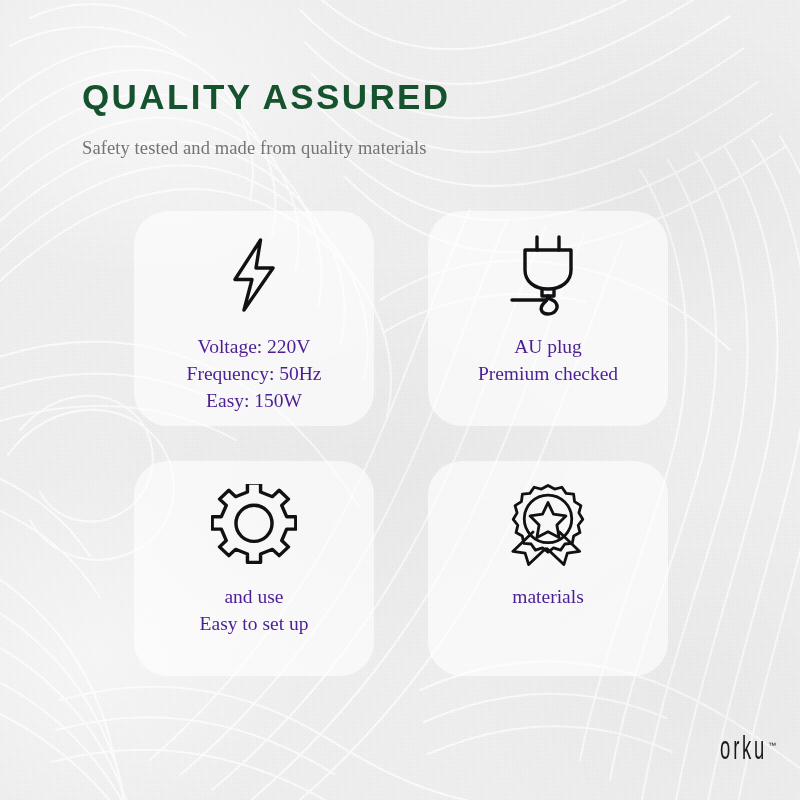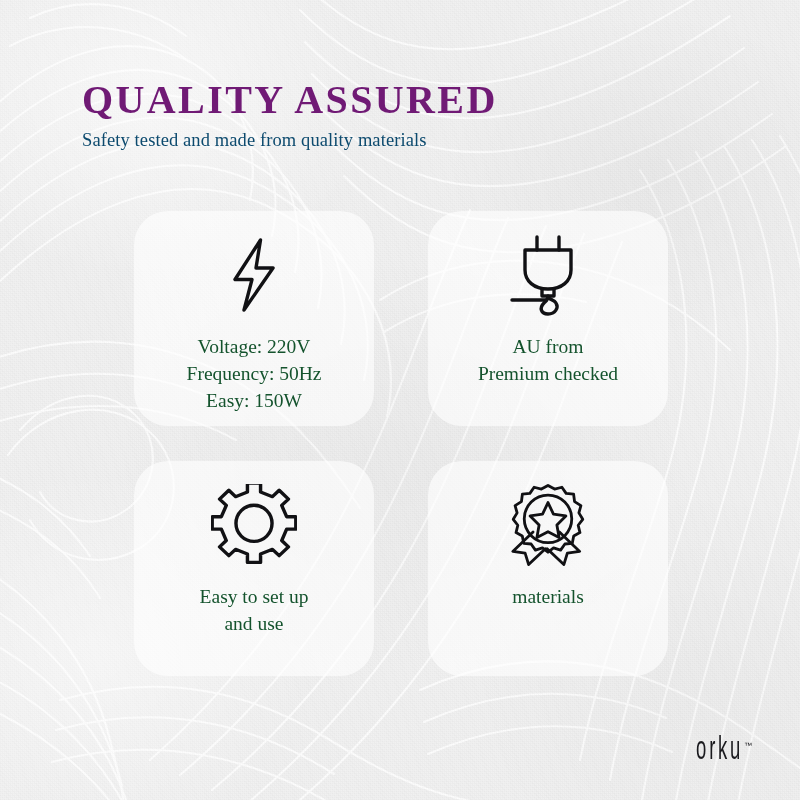--- a/index.html
+++ b/index.html
@@ -64,34 +64,34 @@
   }
 
   
   #header {
     position: absolute;
     left: 82px;
     top: 78px;
     width: 640px;
   }
   #page-title {
-    font-family: Liberation Serif, serif;
+    font-family: Liberation Sans, sans-serif;
     font-weight: 700;
-    font-size: 40px;
+    font-size: 35px;
     letter-spacing: 2.4px;
-    color: #701a75;
+    color: #14532d;
     line-height: 1.1;
     white-space: nowrap;
   }
   #page-subtitle {
-    margin-top: 8px;
+    margin-top: 21px;
     font-family: "Liberation Serif", "DejaVu Serif", serif;
     font-size: 18.5px;
     letter-spacing: .1px;
-    color: #0c4a6e;
+    color: #737373;
     white-space: nowrap;
   }
 
   
   #cards {
     position: absolute;
     left: 134px;
     top: 211px;
     width: 534px;
     display: grid;
@@ -120,29 +120,29 @@
     justify-content: center;
   }
   .card-icon svg { display: block; }
 
   .card-text {
     margin-top: 12px;
     text-align: center;
     font-family: "Liberation Serif", "DejaVu Serif", serif;
     font-size: 19.5px;
     line-height: 27px;
-    color: #14532d;
+    color: #4c1d95;
     white-space: nowrap;
   }
   .card-text .line { display: block; }
 
   
   #brand {
     position: absolute;
-    right: 48px;
+    right: 24px;
     bottom: 36px;
     display: flex;
     align-items: center;
   }
   #brand-wordmark {
     font-family: "Liberation Sans", "DejaVu Sans", sans-serif;
     font-size: 33px;
     font-weight: 400;
     letter-spacing: 5px;
     color: #1a1a1e;
@@ -269,21 +269,21 @@
             <path d="M19 16 L65 16 L65 36 C65 47 56 55 42 55 C28 55 19 47 19 36 Z"></path>
 
             <path d="M36 55 L36 62 L48 62 L48 55"></path>
 
             <path d="M6 66 L40 66"></path>
             <path d="M42 62 C42 66 40 67 38 69 C33 74 35 80 42 80 C49 80 53 74 50 69 C48 65 42 66 42 62 Z"></path>
           </g>
         </svg>
       </div>
       <div class="card-text">
-        <span class="line">AU from</span>
+        <span class="line">AU plug</span>
         <span class="line">Premium checked</span>
       </div>
     </div>
 
     <div class="feature-card">
       <div class="card-icon">
         <svg width="86" height="82" viewBox="0 0 100 100" xmlns="http://www.w3.org/2000/svg">
           <g fill="none" stroke="#111114" stroke-width="4.2" stroke-linejoin="round" stroke-linecap="round">
             <path d="M42,4 L58,4 L58,15.5
                      L72.5,21.5 L80.7,13.3 L92,24.6 L83.8,32.8
@@ -292,22 +292,22 @@
                      L58,95.1 L58,106 L42,106 L42,95.1
                      L27.5,89.1 L19.3,97.3 L8,86 L16.2,77.8
                      L10.2,63.3 L-1,63.3 L-1,47.3 L10.2,47.3
                      L16.2,32.8 L8,24.6 L19.3,13.3 L27.5,21.5
                      L42,15.5 Z" transform="translate(0,-5) scale(1,0.95)"></path>
             <circle cx="50" cy="48" r="22"></circle>
           </g>
         </svg>
       </div>
       <div class="card-text">
+        <span class="line">and use</span>
         <span class="line">Easy to set up</span>
-        <span class="line">and use</span>
       </div>
     </div>
 
     <div class="feature-card">
       <div class="card-icon">
         <svg width="92" height="88" viewBox="0 0 100 100" xmlns="http://www.w3.org/2000/svg">
           <g fill="none" stroke="#111114" stroke-width="3.2" stroke-linejoin="round" stroke-linecap="round">
 
             <path d="M33 58 L10 80 L24 82 L28 95 L47 77"></path>
             <path d="M63 58 L86 80 L72 82 L68 95 L49 77"></path>

